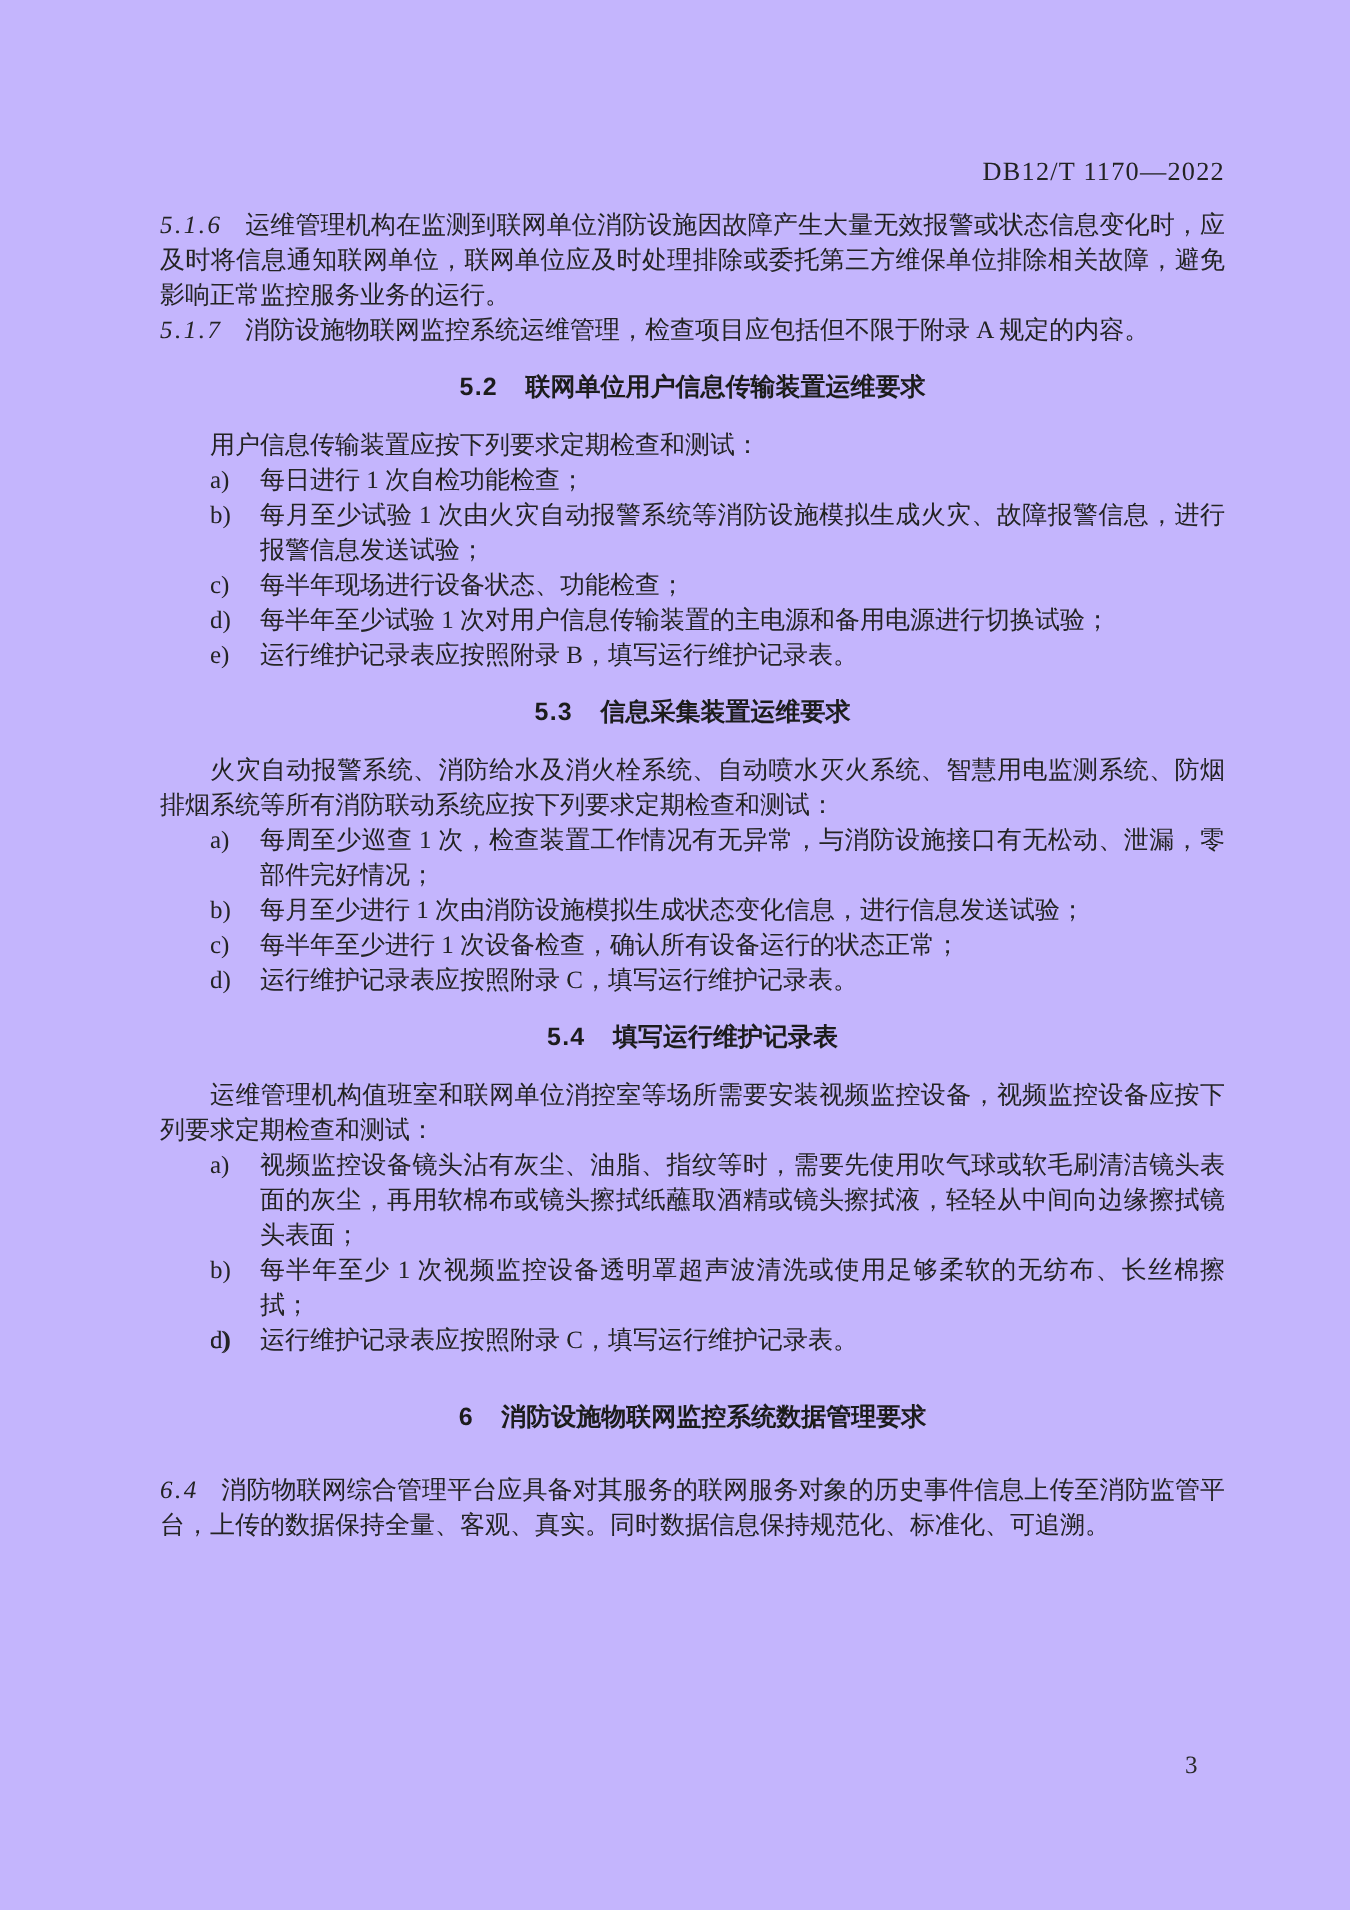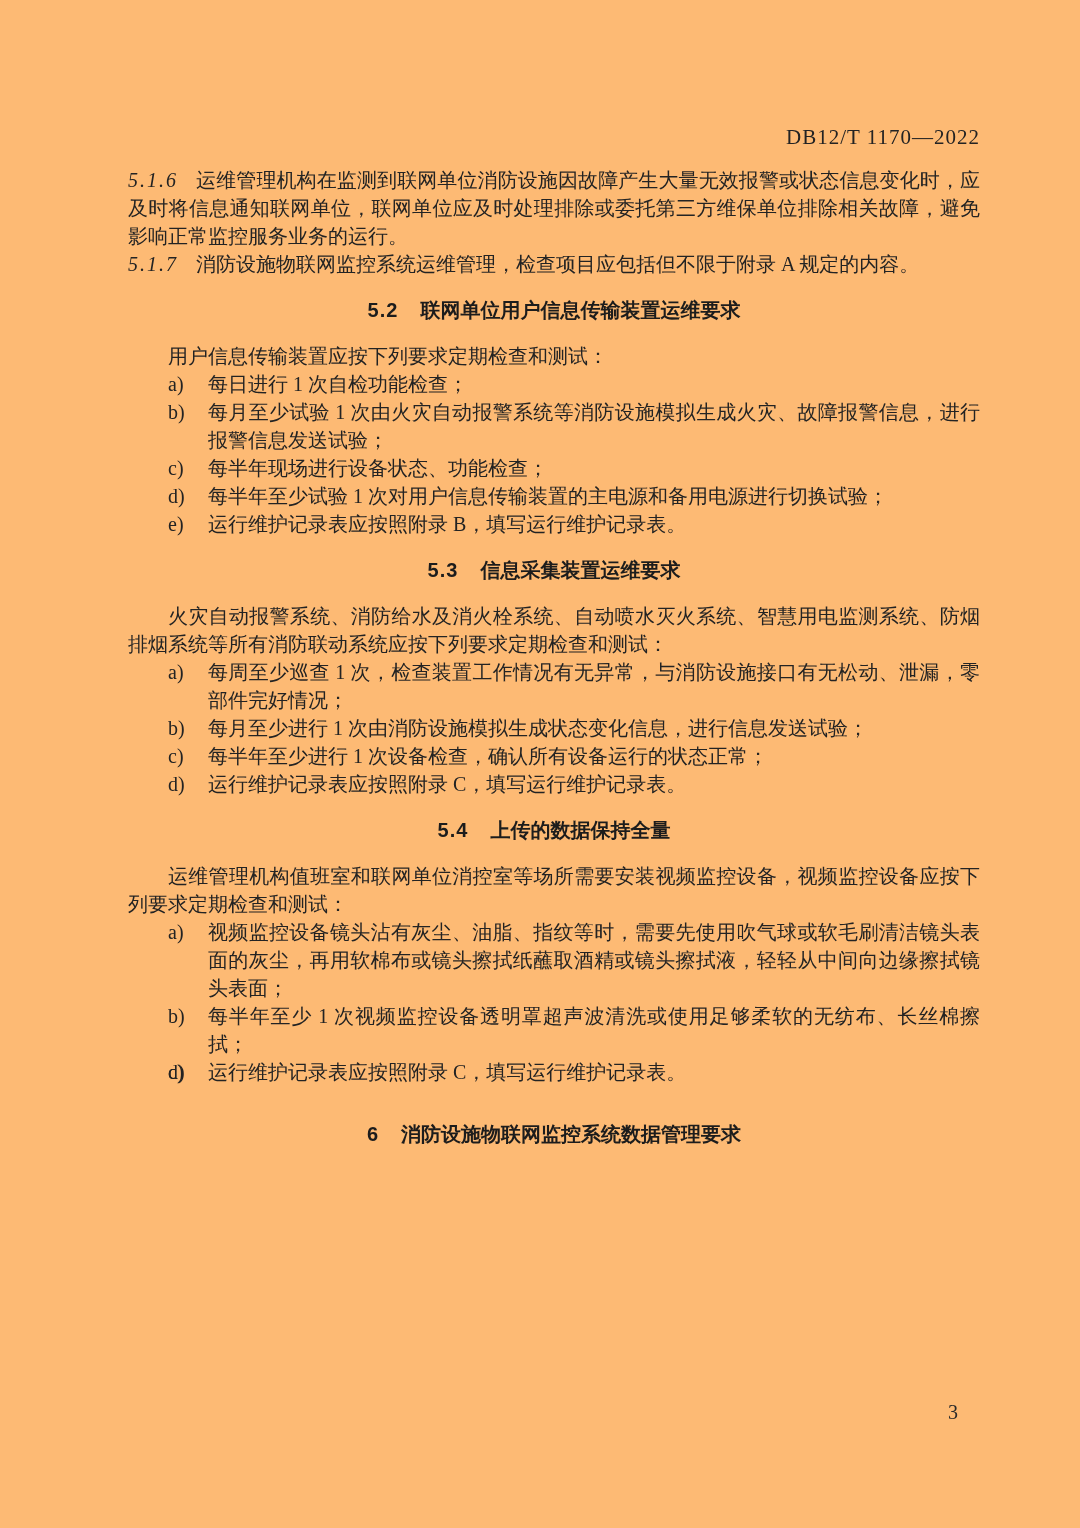--- a/index.html
+++ b/index.html
@@ -4,21 +4,21 @@
 <style>
   html, body {
     margin: 0;
     padding: 0;
     background: #ffffff;
   }
   .page {
     position: relative;
     width: 1080px;
     height: 1528px;
-    background: #fdba74;
+    background: #c4b5fd;
     color: #1f1f1f;
     font-family: "Liberation Serif", "DejaVu Serif", serif;
     overflow: hidden;
   }
   .content {
     position: absolute;
     left: 128px;
     top: 124px;
     width: 852px;
   }
@@ -124,33 +124,34 @@
 
     <p class="intro">火灾自动报警系统、消防给水及消火栓系统、自动喷水灭火系统、智慧用电监测系统、防烟排烟系统等所有消防联动系统应按下列要求定期检查和测试：</p>
 
     <div class="req-list">
       <div class="item"><span class="item-letter">a)</span><span>每周至少巡查 1 次，检查装置工作情况有无异常，与消防设施接口有无松动、泄漏，零部件完好情况；</span></div>
       <div class="item"><span class="item-letter">b)</span><span>每月至少进行 1 次由消防设施模拟生成状态变化信息，进行信息发送试验；</span></div>
       <div class="item"><span class="item-letter">c)</span><span>每半年至少进行 1 次设备检查，确认所有设备运行的状态正常；</span></div>
       <div class="item"><span class="item-letter">d)</span><span>运行维护记录表应按照附录 C，填写运行维护记录表。</span></div>
     </div>
 
-    <h2 class="sec-h"><span class="hnum">5.4</span><span>上传的数据保持全量</span></h2>
+    <h2 class="sec-h"><span class="hnum">5.4</span><span>填写运行维护记录表</span></h2>
 
     <p class="intro">运维管理机构值班室和联网单位消控室等场所需要安装视频监控设备，视频监控设备应按下列要求定期检查和测试：</p>
 
     <div class="req-list">
       <div class="item"><span class="item-letter">a)</span><span>视频监控设备镜头沾有灰尘、油脂、指纹等时，需要先使用吹气球或软毛刷清洁镜头表面的灰尘，再用软棉布或镜头擦拭纸蘸取酒精或镜头擦拭液，轻轻从中间向边缘擦拭镜头表面；</span></div>
       <div class="item"><span class="item-letter">b)</span><span>每半年至少 1 次视频监控设备透明罩超声波清洗或使用足够柔软的无纺布、长丝棉擦拭；</span></div>
       <div class="item"><span class="item-letter">c)</span></div>
       <div class="item"><span class="item-letter">d)</span><span>运行维护记录表应按照附录 C，填写运行维护记录表。</span></div>
     </div>
 
     <h2 class="sec-h chapter"><span class="hnum">6</span><span>消防设施物联网监控系统数据管理要求</span></h2>
 
 
 
 
+    <p class="clause"><span class="cnum">6.4</span><span>消防物联网综合管理平台应具备对其服务的联网服务对象的历史事件信息上传至消防监管平台，上传的数据保持全量、客观、真实。同时数据信息保持规范化、标准化、可追溯。</span></p>
 
   </div>
 
   <div class="page-num">3</div>
 </div>
 
 </body></html>

